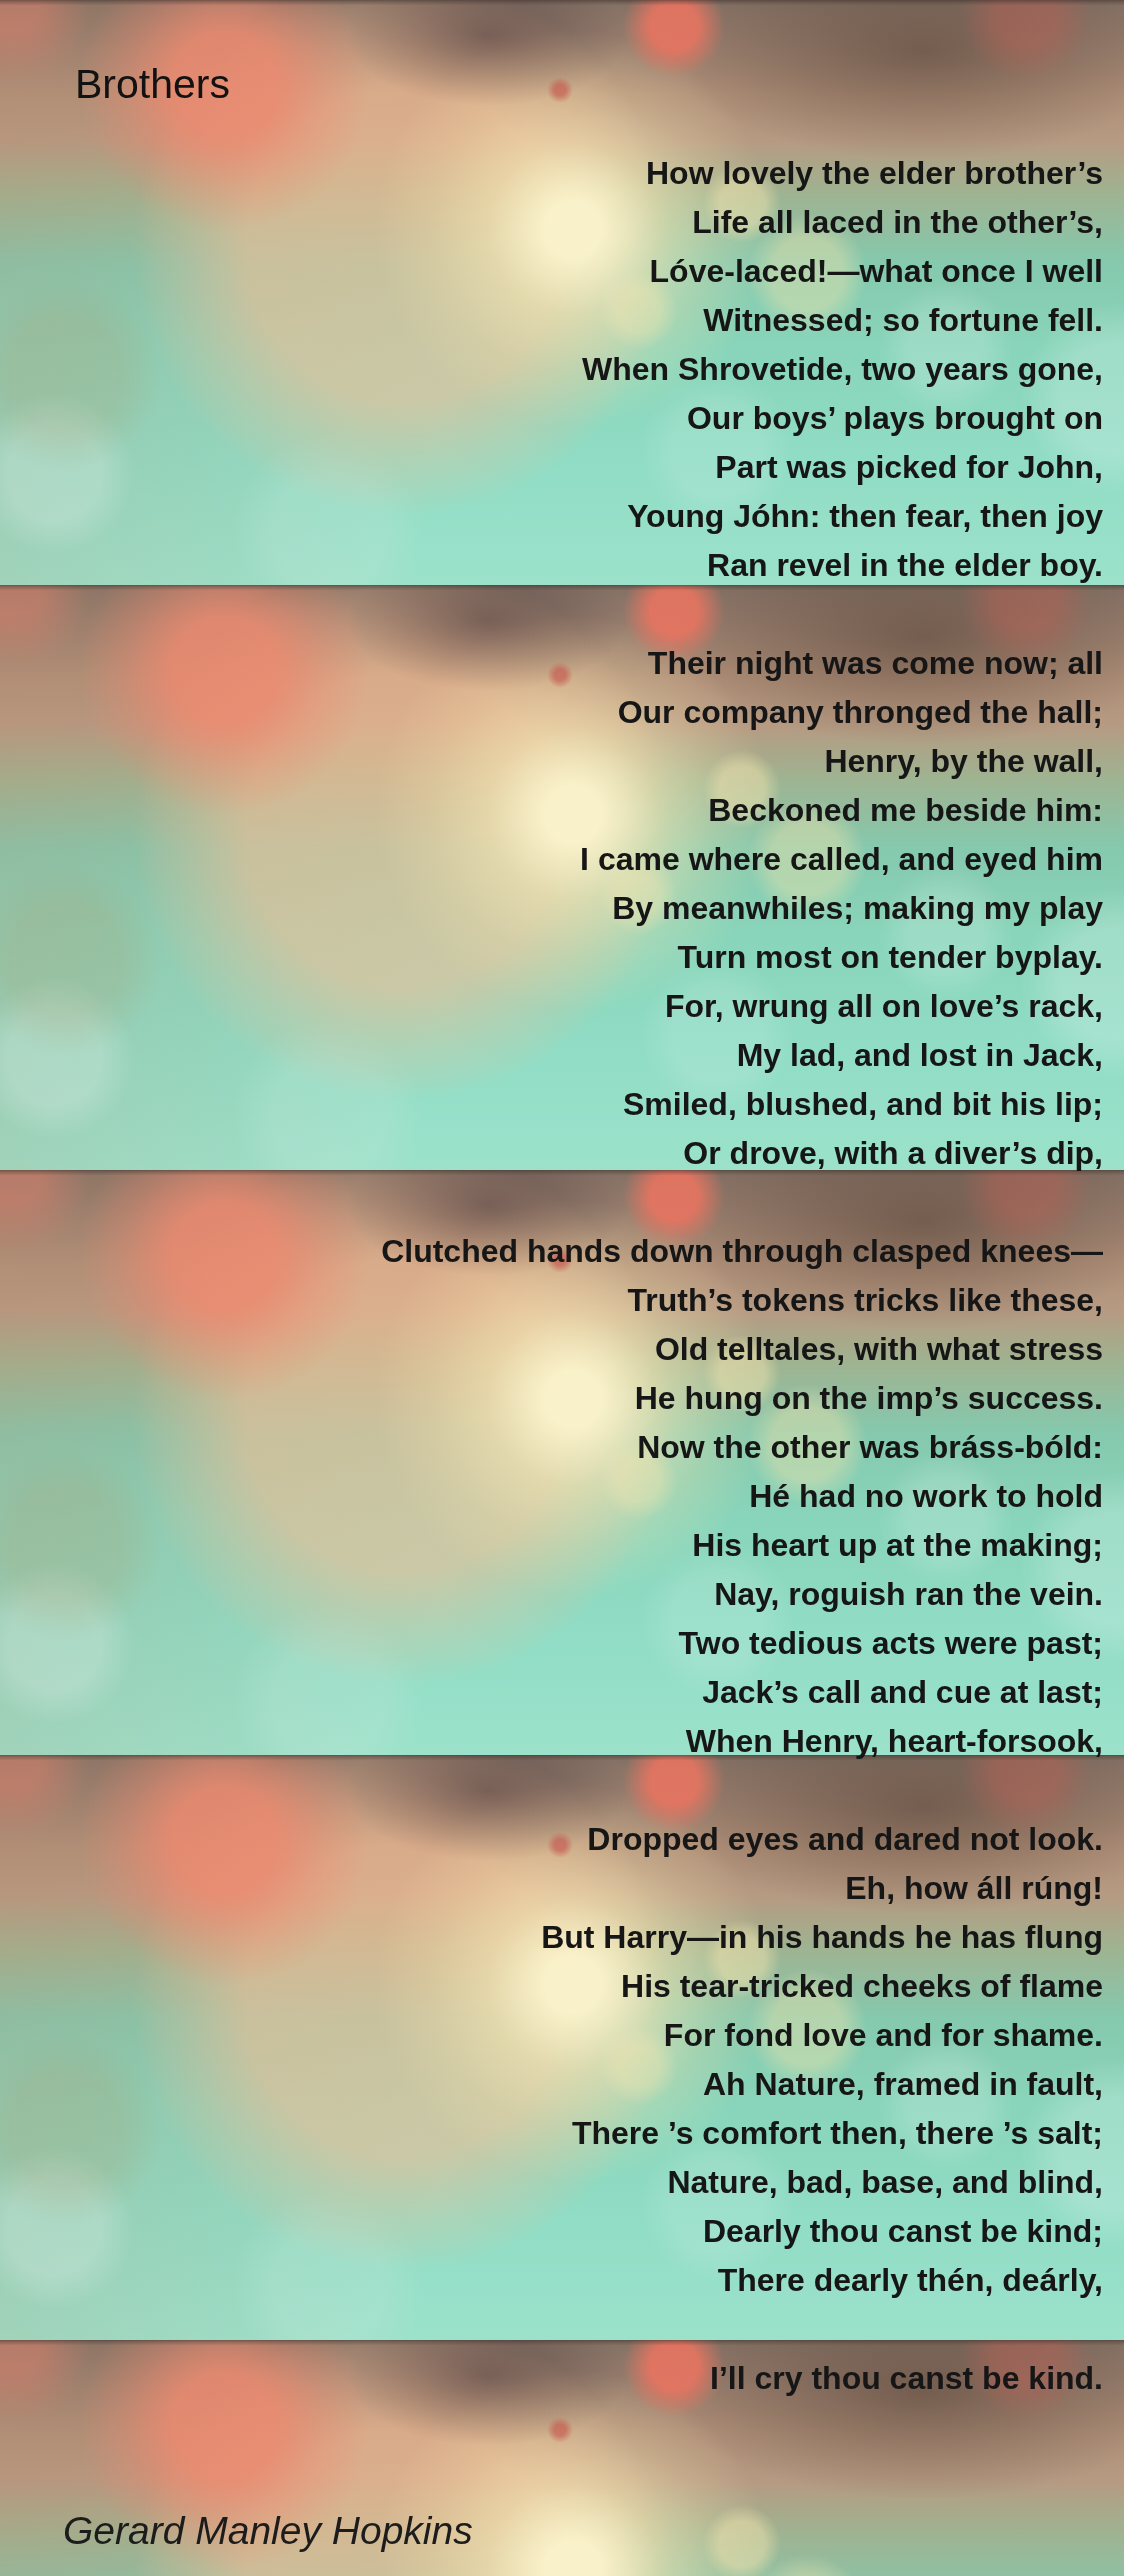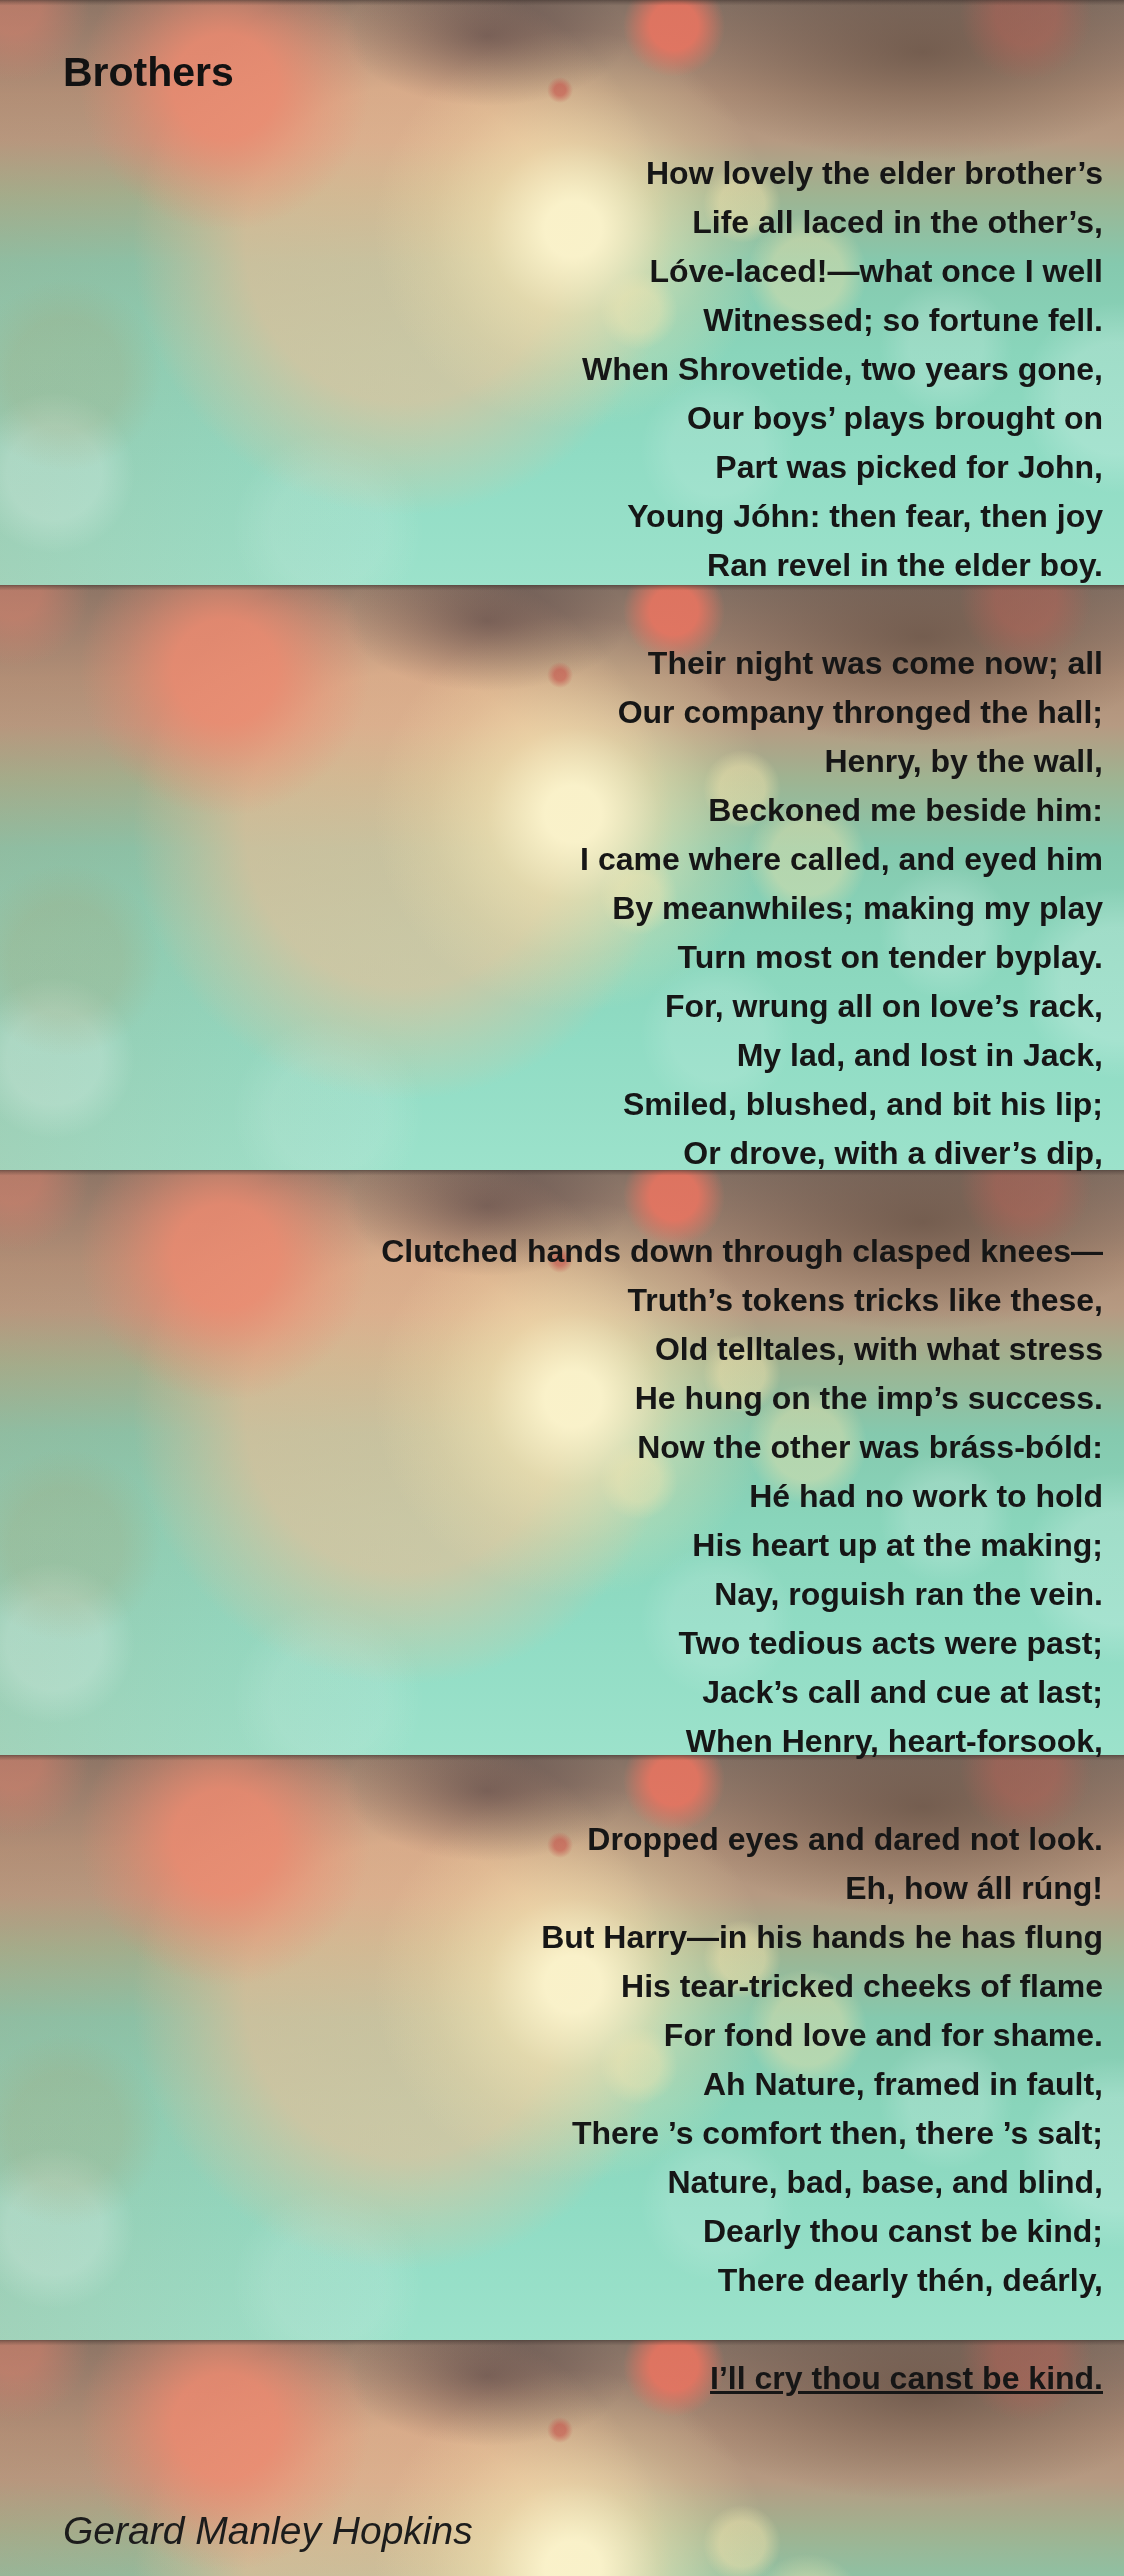--- a/index.html
+++ b/index.html
@@ -50,29 +50,29 @@
       radial-gradient(circle at 54px 473px, rgba(255,255,255,0.20) 0px 47px, rgba(255,255,255,0) 81px),
       radial-gradient(circle at 328px 529px, rgba(255,255,255,0.10) 0px 56px, rgba(255,255,255,0) 96px),
       
       linear-gradient(100deg, rgba(188,138,108,0.22) 0%, rgba(188,138,108,0) 42%),
       
       linear-gradient(180deg, #837064 0%, #977d6d 7%, #af8f78 16%, #b69a82 24%, #9fb391 33%, #85c9ae 45%, #89d5bb 60%, #90dcc4 78%, #9ce2cb 100%);
   }
   .content { position: absolute; left: 0; top: 0; z-index: 1; width: 1124px; }
   .title {
     position: absolute; left: 63px; top: 52px;
-    font-size: 41px; font-weight: bold; line-height: 1;
-    color: #121212; margin: 0;
+    font-size: 41px; font-weight: normal; line-height: 1;
+    color: #121212; margin: 12px;
   }
   .poem {
     position: absolute; left: 63px; top: 149px; width: 1040px;
     font-size: 32px; font-weight: bold; color: #161616;
   }
   .stanza { margin: 0 0 49px 0; text-align: right; }
-  .stanza:last-child { margin-bottom: 8px; text-decoration: underline; }
+  .stanza:last-child { margin-bottom: 8px; }
   .line { line-height: 49px; white-space: nowrap; }
   .author {
     position: absolute; left: 63px; top: 2482px;
     font-size: 39px; font-style: italic; font-weight: normal;
     line-height: 1; color: #1c1c1c; white-space: nowrap; margin-top: 29px;
   }
 </style>
 </head>
 <body>
 

